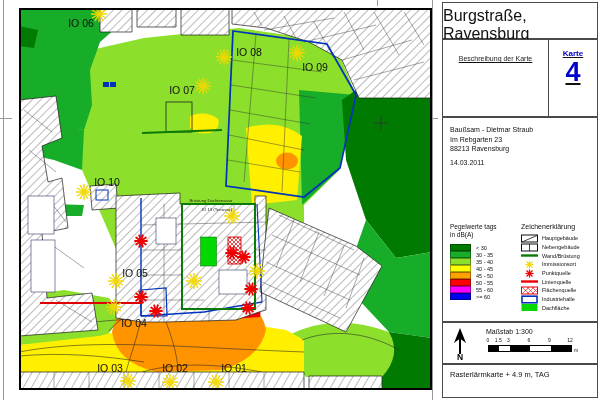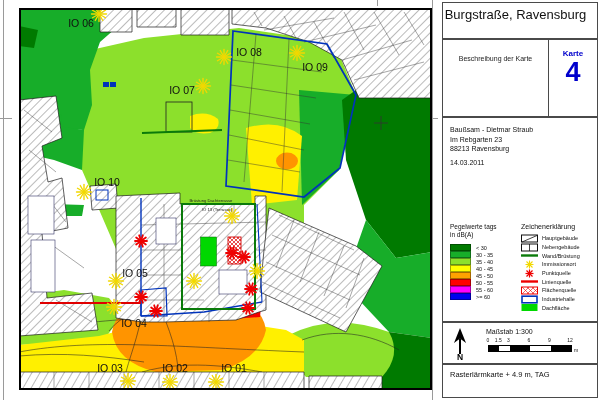--- a/index.html
+++ b/index.html
@@ -7,23 +7,23 @@
         font-family:"Liberation Sans", sans-serif;color:#111;}
   
   .edge-line{position:absolute;background:#9a9a9a;}
   
   .map-wrap{position:absolute;left:4px;top:0;width:432px;height:400px;text-decoration:underline;}
   .map-wrap svg{position:absolute;left:15px;top:8px;}
   .io-label{font-family:"Liberation Sans",sans-serif;font-size:10.5px;fill:#101010;}
   .small-label{font-family:"Liberation Sans",sans-serif;font-size:4.2px;fill:#1d1d1d;}
   
   .panel-box{position:absolute;background:#fff;border:1px solid #4a4a4a;box-sizing:border-box;}
-  .title-box{left:442px;top:2px;width:156px;height:37px;text-align:center;
-             font-size:13px;padding:4px 9px 0 0;}
-  .descr-box{left:442px;top:39px;width:156px;height:78px;display:flex;}
+  .title-box{left:442px;top:2px;width:156px;height:37px;text-align:left;
+             font-size:16px;padding:4px 9px 0 0;}
+  .descr-box{left:442px;top:39px;width:156px;height:78px;display:flex;text-decoration:underline;}
   .descr-cell{width:106px;border-right:1px solid #4a4a4a;box-sizing:border-box;
               font-size:7px;text-align:center;padding-top:15px;color:#222;}
   .karte-cell{flex:1;text-align:center;}
   .karte-word{font-size:8px;font-weight:bold;color:#0000cc;margin-top:9px;}
   .karte-num{font-size:27px;font-weight:bold;color:#0000cc;line-height:1.05;}
   .info-box{left:442px;top:117px;width:156px;height:205px;font-size:7px;}
   .addr{position:absolute;left:7px;top:7px;line-height:9.5px;}
   .date{position:absolute;left:7px;top:41px;}
   .nleg{position:absolute;left:7px;top:105px;width:66px;}
   .nleg-title{font-size:6.5px;line-height:8px;margin-bottom:5px;}

